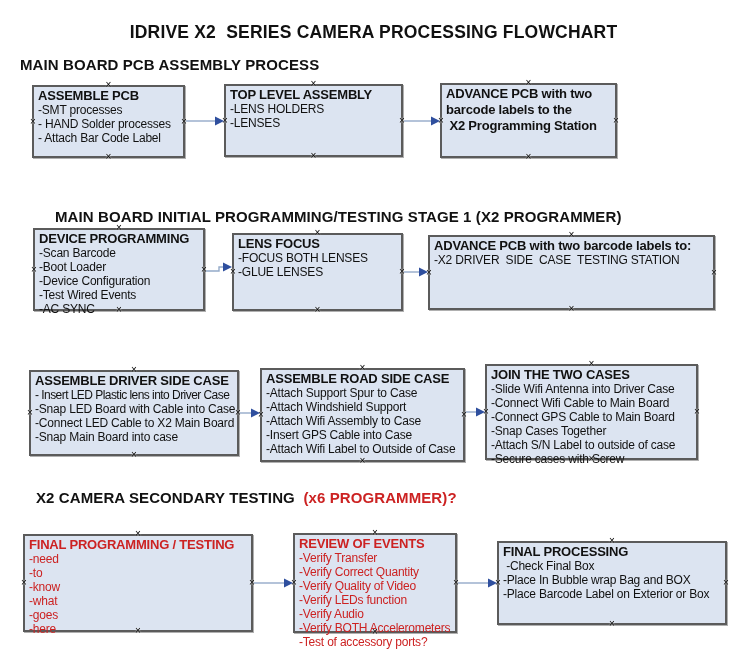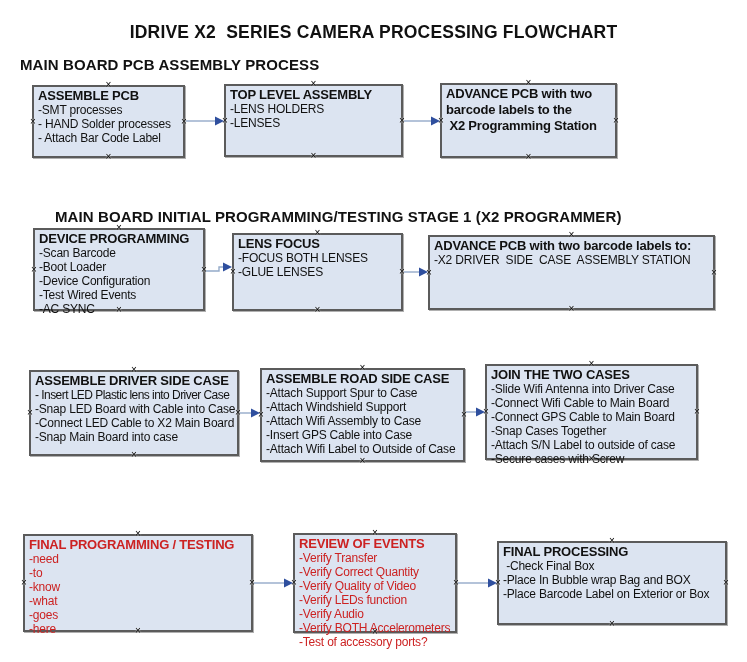--- a/index.html
+++ b/index.html
@@ -97,21 +97,21 @@
     <div class="box-line">-FOCUS BOTH LENSES</div>
     <div class="box-line">-GLUE LENSES</div>
   <span class="handle h-t">×</span>
       <span class="handle h-b">×</span>
       <span class="handle h-l">×</span>
       <span class="handle h-r">×</span>
     </div>
 
   <div class="box" style="left:428px;top:235px;width:287px;height:75px;">
     <div class="box-title">ADVANCE PCB with two barcode labels to:</div>
-    <div class="box-line">-X2 DRIVER  SIDE  CASE  ASSEMBLY STATION</div>
+    <div class="box-line">-X2 DRIVER  SIDE  CASE  TESTING STATION</div>
   <span class="handle h-t">×</span>
       <span class="handle h-b">×</span>
       <span class="handle h-l">×</span>
       <span class="handle h-r">×</span>
     </div>
 
 
   <div class="box" style="left:29px;top:370px;width:210px;height:86px;">
     <div class="box-title">ASSEMBLE DRIVER SIDE CASE</div>
     <div class="box-line" style="letter-spacing:-0.55px;">- Insert LED Plastic lens into Driver Case</div>
@@ -144,20 +144,21 @@
     <div class="box-line">-Connect GPS Cable to Main Board</div>
     <div class="box-line">-Snap Cases Together</div>
     <div class="box-line">-Attach S/N Label to outside of case</div>
     <div class="box-line">-Secure cases with Screw</div>
   <span class="handle h-t">×</span>
       <span class="handle h-b">×</span>
       <span class="handle h-l">×</span>
       <span class="handle h-r">×</span>
     </div>
 
+  <div class="sec" style="left:36px;top:489px;"><span>X2 CAMERA SECONDARY TESTING </span><span class="red-part"> (x6 PROGRAMMER)?</span></div>
 
   <div class="box red" style="left:23px;top:534px;width:230px;height:98px;">
     <div class="box-title">FINAL PROGRAMMING / TESTING</div>
     <div class="box-line">-need</div>
     <div class="box-line">-to</div>
     <div class="box-line">-know</div>
     <div class="box-line">-what</div>
     <div class="box-line">-goes</div>
     <div class="box-line">-here</div>
   <span class="handle h-t">×</span>

